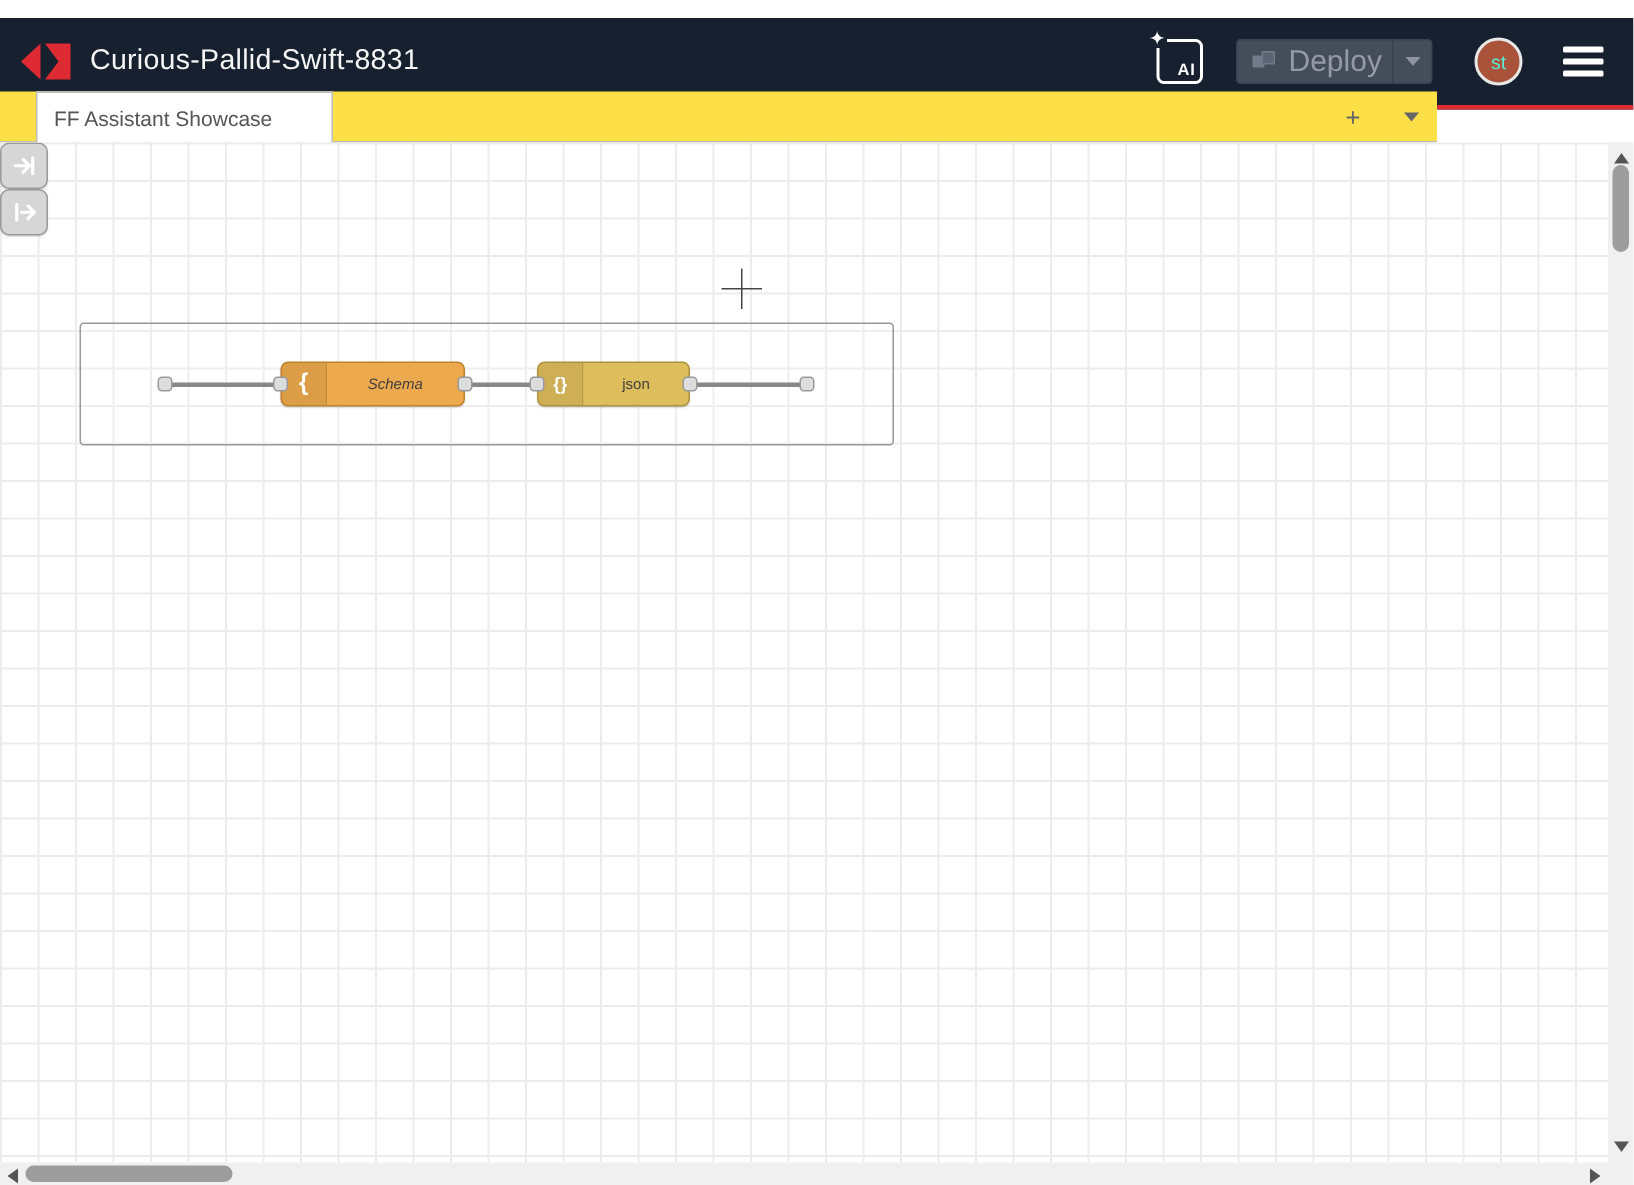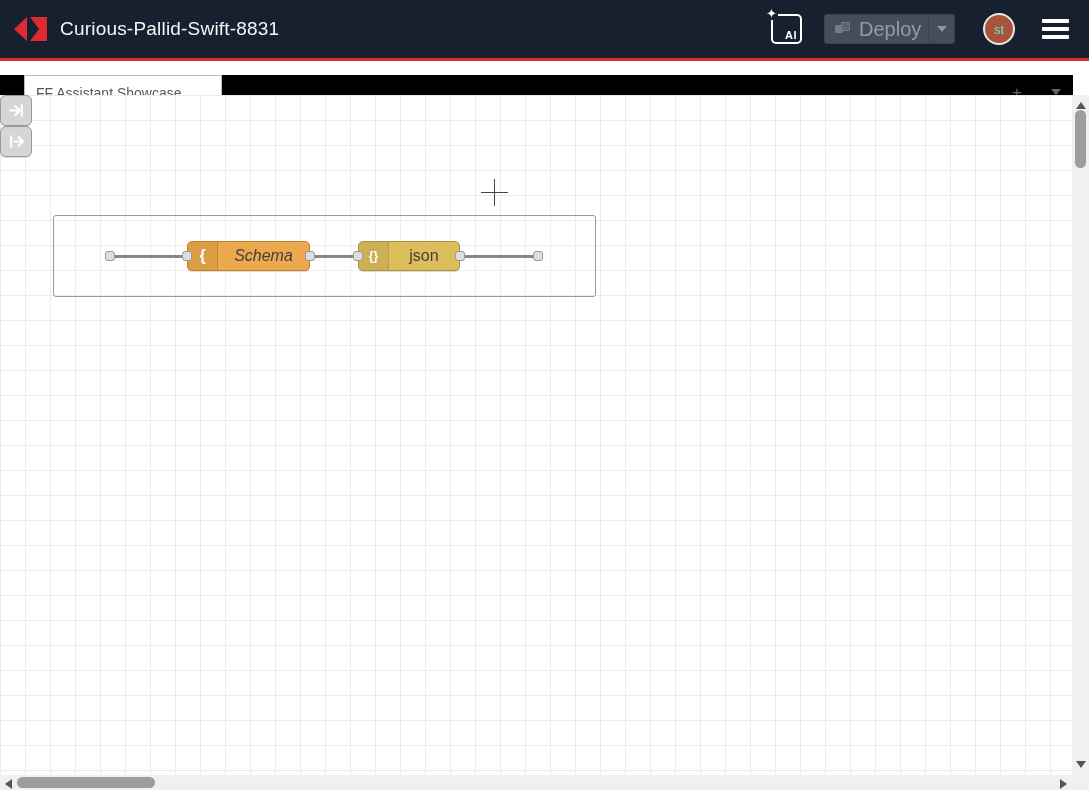--- a/index.html
+++ b/index.html
@@ -1,21 +1,21 @@
 <!DOCTYPE html>
 <html><head>
 <meta charset="utf-8">
 <style>
   * { box-sizing: border-box; margin: 0; padding: 0; }
   html,body { width:1089px; height:790px; overflow:hidden;
     font-family:"Liberation Sans", sans-serif; background:#fff; }
   #app { position:relative; width:1089px; height:790px; }
 
   
-  #header { position:absolute; top:0; left:0; width:1089px; height:61px;
+  #header { position:absolute; top:12px; left:0; width:1089px; height:61px;
     background:#17202e; border-bottom:3px solid #dd2a33;
     display:flex; align-items:center; padding:0 14px; }
   #logo { width:34px; height:30px; flex:0 0 auto; }
   #header-title { color:#f5f5f5; font-size:19px; font-weight:400; margin-left:12px;
     letter-spacing:.2px; }
   #header-right { margin-left:auto; display:flex; align-items:center; }
 
   .ai-btn { position:relative; width:31px; height:30px; border:2px solid #fff;
     border-radius:5px; color:#fff; cursor:pointer; margin-right:22px; }
   .ai-btn .ai-text { position:absolute; right:3px; bottom:1px; font-size:11px;
@@ -40,22 +40,22 @@
   .avatar { width:32px; height:32px; border-radius:50%; background:#a9543a;
     border:2px solid #e8e8e8; color:#5eead4; font-size:13px;
     display:flex; align-items:center; justify-content:center;
     margin-left:28px; cursor:pointer; }
 
   .hamburger { width:27px; height:20px; margin-left:27px; margin-right:6px;
     display:flex; flex-direction:column; justify-content:space-between; cursor:pointer; }
   .hamburger span { display:block; height:4px; background:#fff; border-radius:1px; }
 
   
-  #tabbar { position:absolute; top:75px; left:0; width:1073px; height:34px;
-    background:#000000; border-bottom:1px solid #bbb; }
+  #tabbar { position:absolute; top:61px; left:0; width:958px; height:34px;
+    background:#fde047; border-bottom:1px solid #bbb; }
   .tab-active { position:absolute; left:24px; top:0; width:198px; height:34px;
     background:#fff; border:1px solid #bbb; border-bottom:none;
     display:flex; align-items:center; padding-left:11px; cursor:pointer; }
   .tab-label { font-size:14px; color:#555; font-weight:500; }
   .tab-add { position:absolute; right:44px; top:6px; width:24px; height:24px;
     color:#666; font-size:17px; text-align:center; line-height:23px; cursor:pointer; }
   .tab-menu-caret { position:absolute; right:12px; top:14px; width:0; height:0;
     border-left:5px solid transparent; border-right:5px solid transparent;
     border-top:6px solid #666; cursor:pointer; }
 
@@ -73,21 +73,21 @@
   .wire { position:absolute; height:3px; background:#888; border-radius:2px; top:160px; }
 
   .node { position:absolute; top:146px; height:30px; border-radius:5px;
     display:flex; align-items:stretch; cursor:pointer;
     box-shadow:0 1px 1px rgba(0,0,0,0.15); }
   .node .icon-region { width:30px; display:flex; align-items:center;
     justify-content:center; background:rgba(0,0,0,0.07);
     border-right:1px solid rgba(0,0,0,0.12);
     border-radius:4px 0 0 4px; color:#fff; font-weight:bold; }
   .node .node-label { flex:1; display:flex; align-items:center;
-    justify-content:center; font-size:16px; color:#3f3f3f; padding:12px 6px; }
+    justify-content:center; font-size:10px; color:#3f3f3f; padding:12px 6px; }
 
   .node-schema { left:187px; width:123px; background:#eda94d; border:1px solid #c0812c; }
   .node-schema .node-label { font-style:italic; }
   .node-json   { left:358px; width:102px; background:#debd5c; border:1px solid #ac923b; }
 
   .node-link { top:145px; width:32px; height:31px; background:#d6d6d6;
     border:1px solid #999; border-radius:6px; display:flex; align-items:center;
     justify-content:center; cursor:pointer; box-shadow:0 1px 1px rgba(0,0,0,0.12); }
   .node-link-in  { left:78px; }
   .node-link-out { left:538px; }

